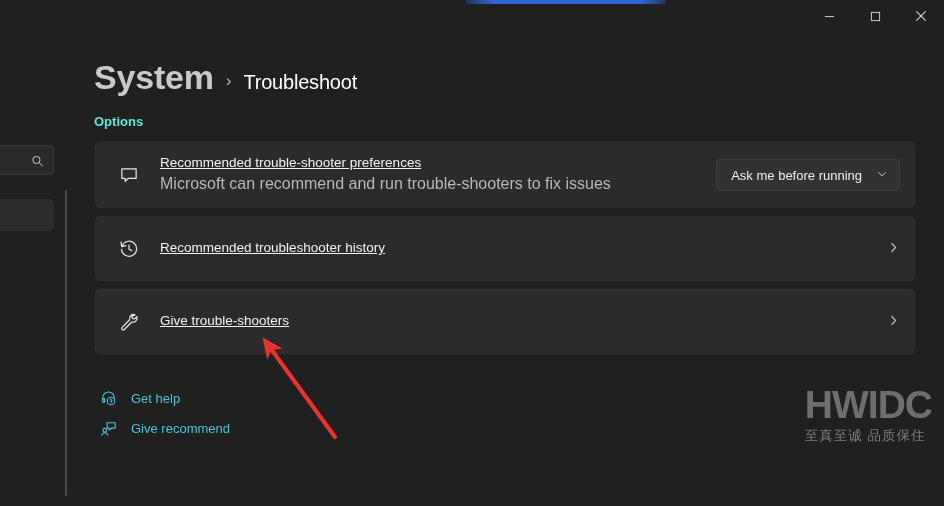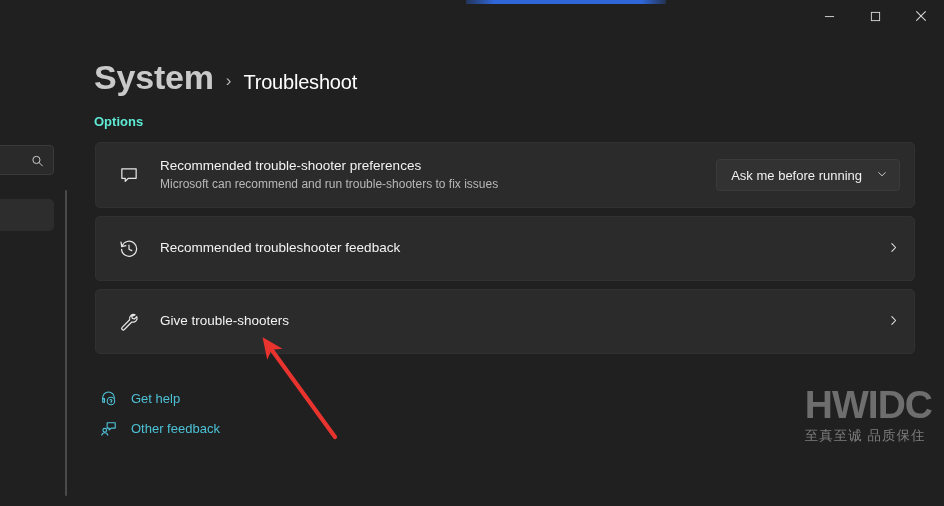--- a/index.html
+++ b/index.html
@@ -185,23 +185,24 @@
     color: #e6e6e6;
     margin-right: 14px;
   }
   .card-icon svg { display: block; }
 
   .card-text { flex: 1; min-width: 0; }
   .card-title {
     font-size: 13.5px;
     color: #f3f3f3;
     line-height: 1.35;
+    text-decoration: underline;
   }
   .card-sub {
-    font-size: 12px;
+    font-size: 16px;
     color: #b8b8b8;
     line-height: 1.4;
     margin-top: 1px;
   }
 
   .dropdown {
     display: flex;
     align-items: center;
     gap: 14px;
     height: 32px;
@@ -362,21 +363,21 @@
 
       <div class="card">
         <span class="card-icon">
           <svg viewBox="0 0 24 24" width="22" height="22" fill="none" stroke="currentColor" stroke-width="1.35" stroke-linecap="round" stroke-linejoin="round">
             <path d="M4.3 9.1A8.2 8.2 0 1 1 3.9 12.4"></path>
             <polyline points="3.3,4.6 4.1,9.3 8.6,8.3"></polyline>
             <polyline points="12,7.8 12,12.2 15,13.8"></polyline>
           </svg>
         </span>
         <span class="card-text">
-          <span class="card-title" style="display:block">Recommended troubleshooter feedback</span>
+          <span class="card-title" style="display:block">Recommended troubleshooter history</span>
         </span>
         <span class="chev-right">
           <svg viewBox="0 0 16 16" width="13" height="13" fill="none" stroke="currentColor" stroke-width="1.3" stroke-linecap="round" stroke-linejoin="round">
             <polyline points="6,3.3 10.6,8 6,12.7"></polyline>
           </svg>
         </span>
       </div>
 
       <div class="card">
         <span class="card-icon">
@@ -409,21 +410,21 @@
         <span class="link-text">Get help</span>
       </div>
       <div class="link-row">
         <span class="link-icon">
           <svg viewBox="0 0 20 20" width="17" height="17" fill="none" stroke="currentColor" stroke-width="1.3" stroke-linecap="round" stroke-linejoin="round">
             <circle cx="5.6" cy="12.1" r="2.2"></circle>
             <path d="M2.1 17.8a3.6 3.6 0 0 1 7 0"></path>
             <path d="M8.4 3.3h9.5v6.2h-4.6l-2.6 2.3V9.5H8.4z"></path>
           </svg>
         </span>
-        <span class="link-text">Other feedback</span>
+        <span class="link-text">Give recommend</span>
       </div>
     </div>
 
     <div class="watermark">
       <div class="wm-main">HWIDC</div>
       <div class="wm-sub">至真至诚 品质保住</div>
     </div>
   </div>
 
   <svg class="annotation" viewBox="0 0 944 506">

